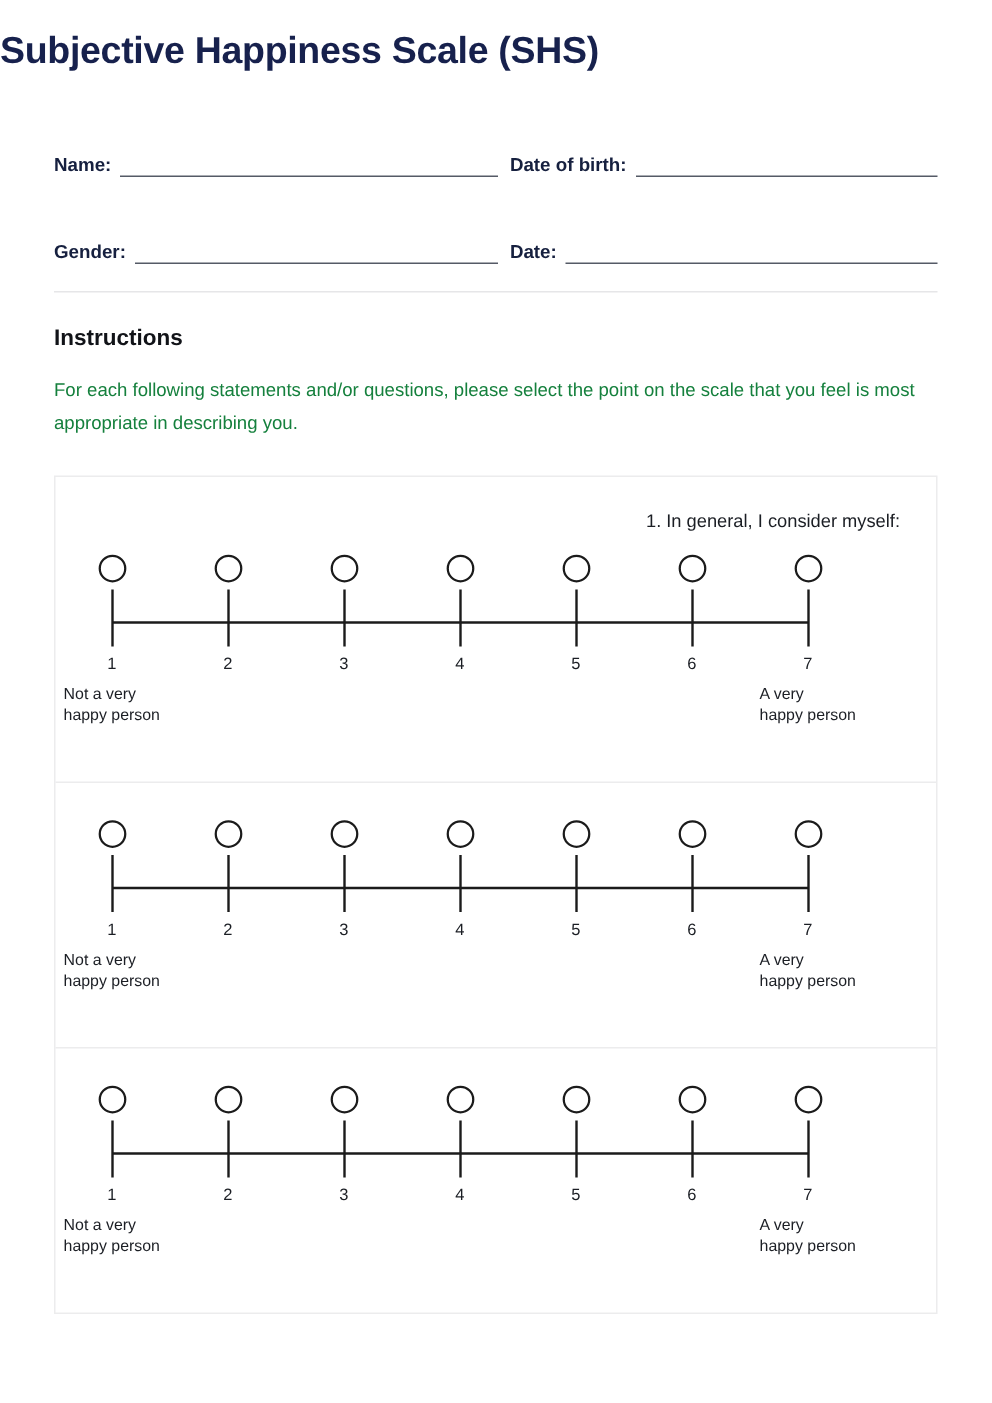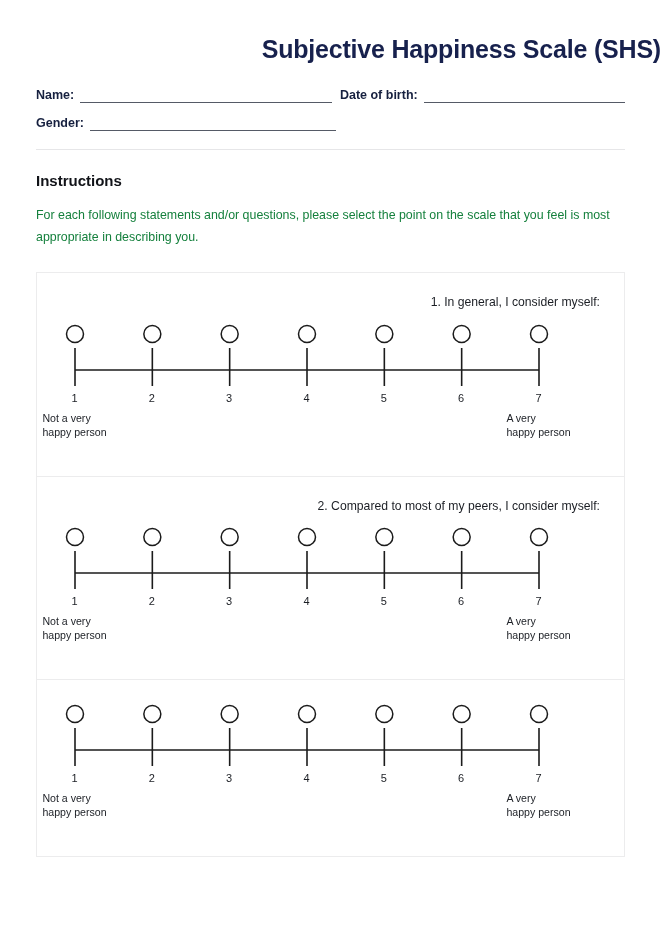--- a/index.html
+++ b/index.html
@@ -17,44 +17,44 @@
   .page {
     width: 661px;
     height: 935px;
     background: #ffffff;
     position: relative;
     box-sizing: border-box;
   }
 
   
   .title {
-    text-align: right;
+    text-align: left;
     font-size: 25px;
     font-weight: bold;
     color: #17214d;
     letter-spacing: -0.2px;
-    padding-top: 35px;
+    padding-top: 20px;
     margin: 0;
   }
 
   
   .fields {
     margin: 24px 36px 0 36px;
   }
   .field-row {
     display: flex;
     align-items: flex-end;
     margin-bottom: 13px;
   }
   .field {
     display: flex;
     align-items: flex-end;
     box-sizing: border-box;
   }
-  .field.left  { width: 300px; }
+  .field.left  { width: 300px; margin-top: 30px; }
   .field.right { width: 289px; margin-left: 8px; }
 
   .field-label {
     font-size: 12.5px;
     font-weight: bold;
     color: #16203f;
     white-space: nowrap;
     padding-bottom: 1px;
   }
   .field-rule {
@@ -165,20 +165,24 @@
       </div>
       <div class="field right">
         <span class="field-label">Date of birth:</span>
         <span class="field-rule"></span>
       </div>
     </div>
 
     <div class="field-row">
       <div class="field left">
         <span class="field-label">Gender:</span>
+        <span class="field-rule"></span>
+      </div>
+      <div class="field right">
+        <span class="field-label">Date:</span>
         <span class="field-rule"></span>
       </div>
     </div>
 
   </div>
 
   <div class="top-divider"></div>
 
   <div class="instructions">
     <h2 class="instructions-heading">Instructions</h2>
@@ -217,21 +221,20 @@
             <span class="num" style="left: 478px;">7</span>
           </div>
           <div class="scale-anchors">
             <span class="anchor" style="left: 14px;">Not a very<br>happy person</span>
             <span class="anchor" style="left: 478px;">A very<br>happy person</span>
           </div>
         </div>
     </div>
 
     <div class="question-block">
-      <p class="question-text">2. Compared to most of my peers, I consider myself:</p>
       <div class="scale">
           <svg width="540" height="72" class="scale-svg">
             <line x1="14" x2="478" y1="50" y2="50" stroke="#1b1b1b" stroke-width="1.6"></line>
             <line x1="14" x2="14" y1="28" y2="66" stroke="#1b1b1b" stroke-width="1.6"></line>
             <circle cx="14" cy="14" r="8.5" fill="#ffffff" stroke="#1b1b1b" stroke-width="1.5"></circle>
             <line x1="91.33333333333333" x2="91.33333333333333" y1="28" y2="66" stroke="#1b1b1b" stroke-width="1.6"></line>
             <circle cx="91.33333333333333" cy="14" r="8.5" fill="#ffffff" stroke="#1b1b1b" stroke-width="1.5"></circle>
             <line x1="168.66666666666666" x2="168.66666666666666" y1="28" y2="66" stroke="#1b1b1b" stroke-width="1.6"></line>
             <circle cx="168.66666666666666" cy="14" r="8.5" fill="#ffffff" stroke="#1b1b1b" stroke-width="1.5"></circle>
             <line x1="246" x2="246" y1="28" y2="66" stroke="#1b1b1b" stroke-width="1.6"></line>

